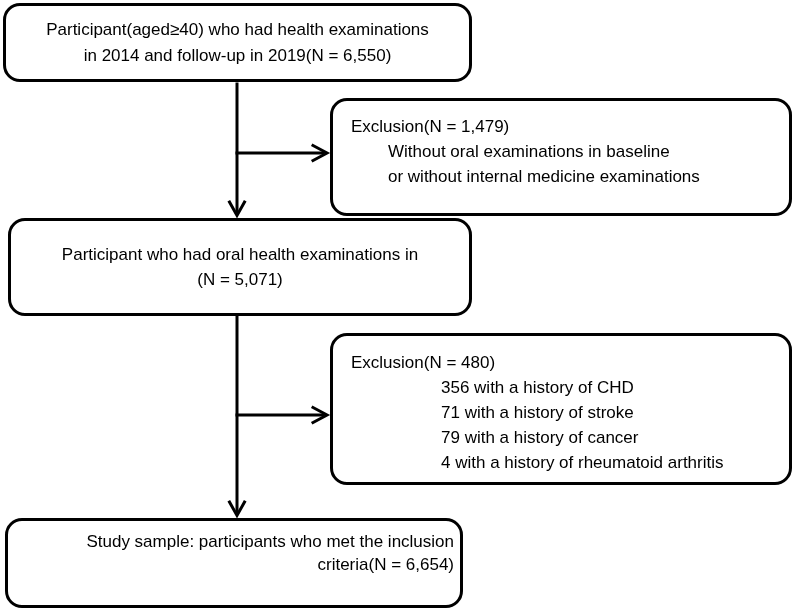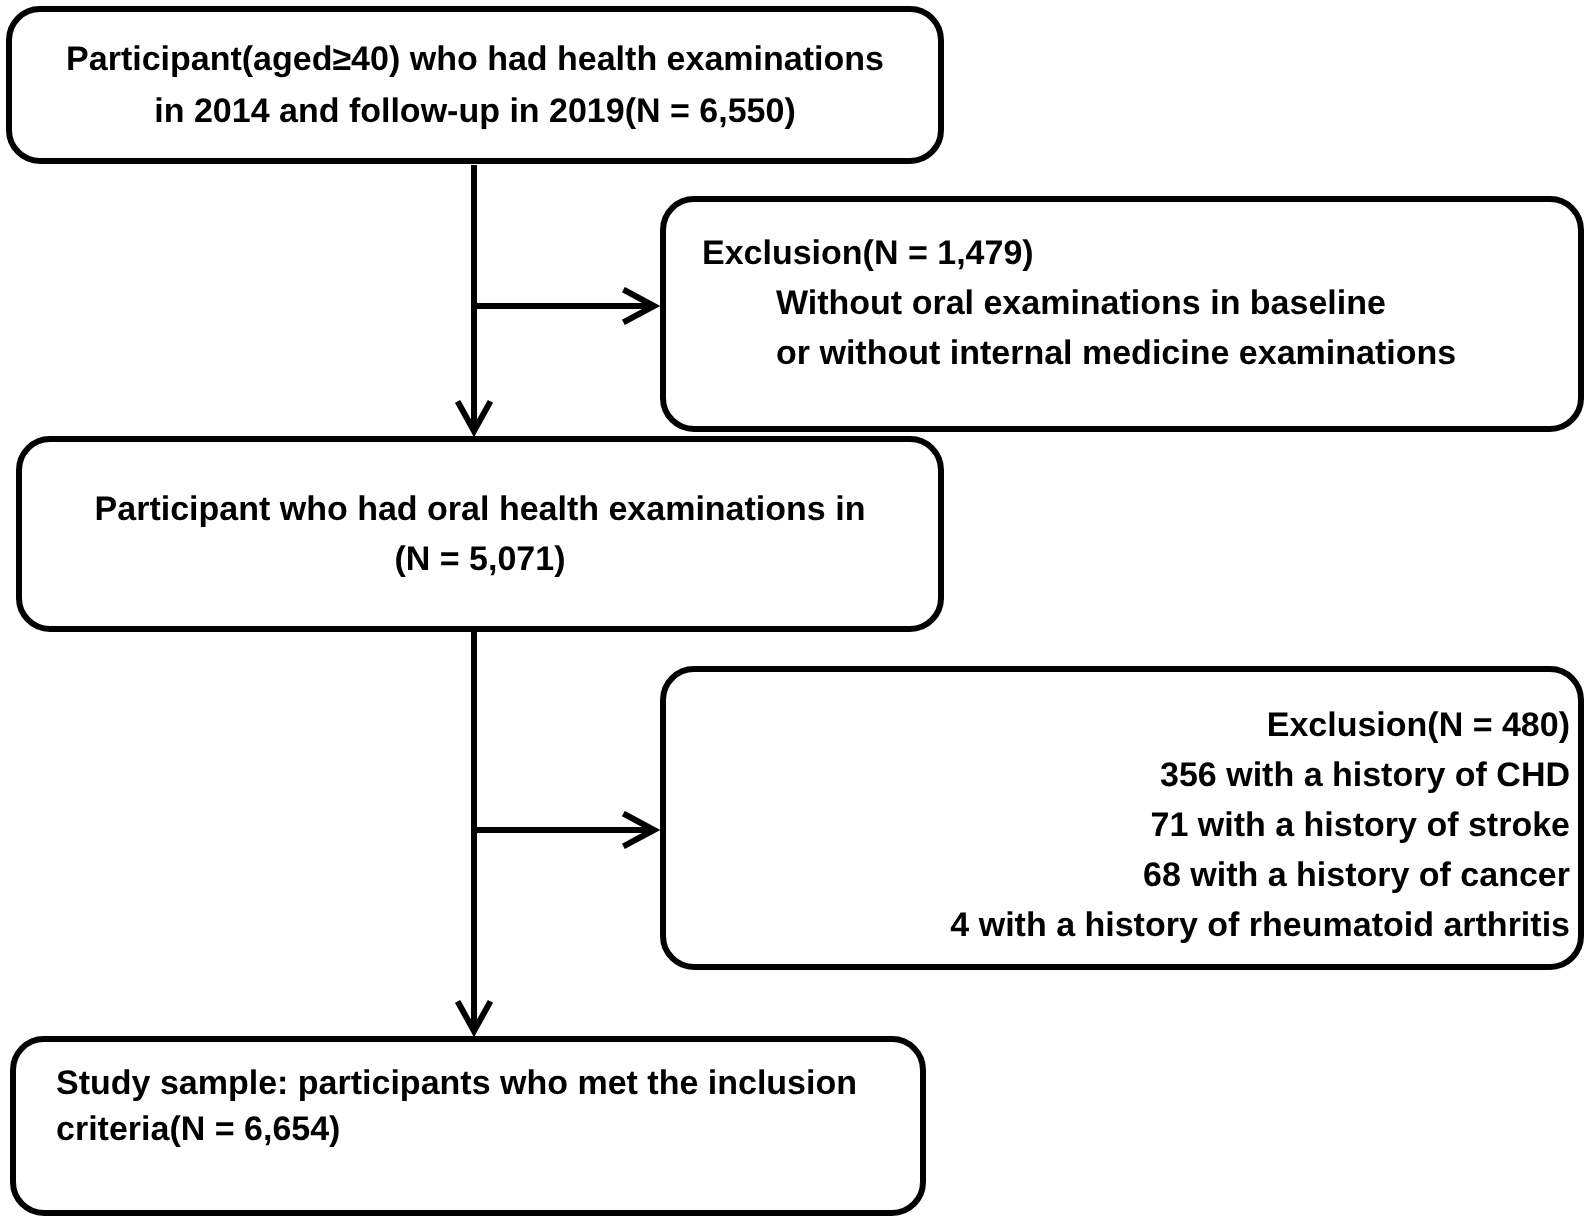--- a/index.html
+++ b/index.html
@@ -6,21 +6,21 @@
     margin: 0;
     padding: 0;
     background: #ffffff;
   }
   .canvas {
     position: relative;
     width: 797px;
     height: 613px;
     background: #ffffff;
     font-family: "Liberation Sans", sans-serif;
-    font-weight: bold;
+    font-weight: normal;
     color: #000000;
     overflow: hidden;
   }
   .connectors {
     position: absolute;
     left: 0;
     top: 0;
     pointer-events: none;
   }
   .cline {
@@ -59,27 +59,27 @@
   }
   .box-exclusion1 .item { margin-left: 37px; }
   .box-eligible {
     left: 8px; top: 218px; width: 464px; height: 98px;
     line-height: 25px;
   }
   .box-exclusion2 {
     left: 330px; top: 333px; width: 462px; height: 152px;
     padding: 14px 4px 0 18px;
     line-height: 25px;
-    text-align: right;
   }
   .box-exclusion2 .item { margin-left: 90px; }
   .box-sample {
     left: 5px; top: 518px; width: 458px; height: 90px;
     padding: 9px 6px 0 20px;
     line-height: 23px;
+    text-align: right;
   }
 </style>
 </head>
 <body>
 
 <div class="canvas">
 
   <svg class="connectors" width="797" height="613" viewBox="0 0 797 613" xmlns="http://www.w3.org/2000/svg">
     <path class="cline" d="M237 84 L237 212"></path>
     <path class="cline" d="M229.5 202 L237 215.5 L244.5 202"></path>
@@ -104,21 +104,21 @@
 
   <div class="box box-eligible centered">
     <div class="line">Participant who had oral health examinations in</div>
     <div class="line">(N = 5,071)</div>
   </div>
 
   <div class="box box-exclusion2">
     <div class="title">Exclusion(N = 480)</div>
     <div class="item">356 with a history of CHD</div>
     <div class="item">71 with a history of stroke</div>
-    <div class="item">68 with a history of cancer</div>
+    <div class="item">79 with a history of cancer</div>
     <div class="item">4 with a history of rheumatoid arthritis</div>
   </div>
 
   <div class="box box-sample">
     <div class="line">Study sample: participants who met the inclusion</div>
     <div class="line">criteria(N = 6,654)</div>
   </div>
 
 </div>
 

